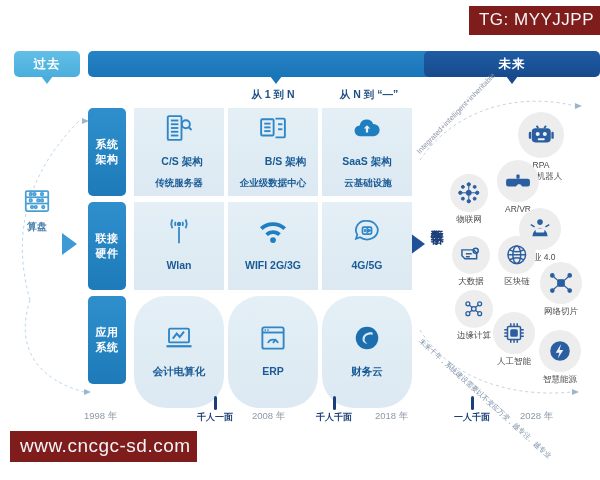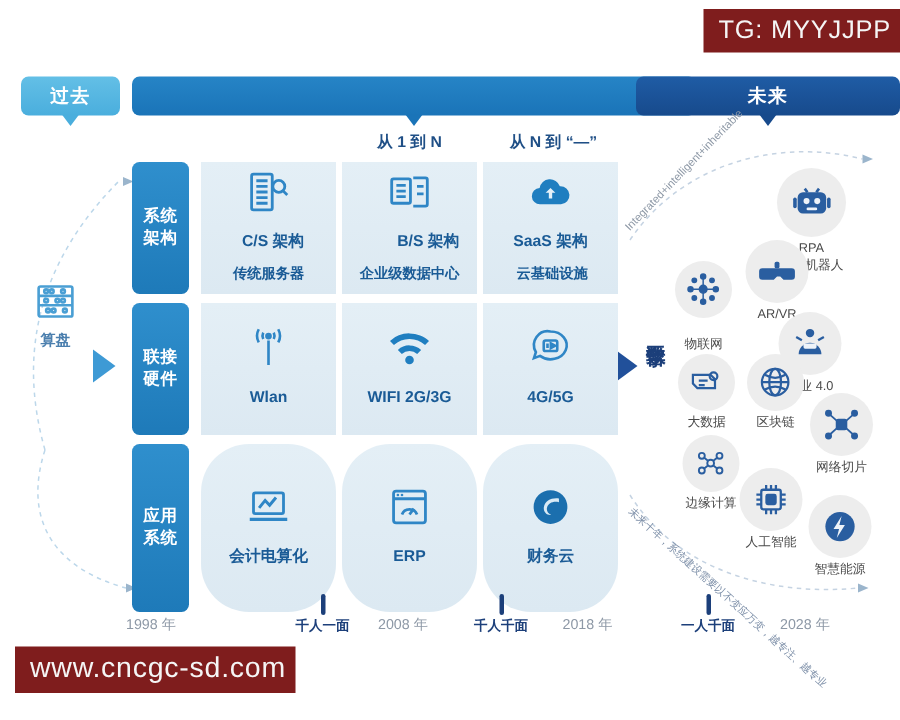--- a/index.html
+++ b/index.html
@@ -58,21 +58,21 @@
 
   .rowlabel {
     position:absolute; left: 0; width: 38px;
     border-radius: 5px;
     color:#fff; font-size: 11px; font-weight:bold;
     display:flex; flex-direction:column; align-items:center; justify-content:center;
     line-height: 1.35; letter-spacing:.5px;
   }
   #rl-0 { top: 2px;   height: 88px; background: linear-gradient(180deg,#2f8fcd,#1e7ab9); }
   #rl-1 { top: 96px;  height: 88px; background: linear-gradient(180deg,#2f8fcd,#1e7ab9); }
-  #rl-2 { top: 190px; height: 112px; background: linear-gradient(180deg,#2f8fcd,#1e7ab9); }
+  #rl-2 { top: 190px; height: 88px; background: linear-gradient(180deg,#2f8fcd,#1e7ab9); }
 
   .cell {
     position:absolute; width: 90px;
     background: linear-gradient(180deg,#e4eff6,#dce9f2);
     display:flex; flex-direction:column; align-items:center; justify-content:center;
     gap: 7px;
   }
   .cell .ico { width: 34px; height: 30px; display:flex; align-items:center; justify-content:center; }
   .cell .ico svg { width: 30px; height: 30px; }
   .cell .txt { text-align:right; line-height:1.3; }
@@ -359,21 +359,21 @@
   <div class="bub d42" style="left:497px; top:160px;">
     <span class="disc">
       <svg viewBox="0 0 24 24" fill="#2a5ea0" stroke="none">
         <path d="M3 10 h18 a2 2 0 0 1 2 2 v3 a2 2 0 0 1 -2 2 h-5 l-2 -2 h-2 l-2 2 H3 a2 2 0 0 1 -2 -2 v-3 a2 2 0 0 1 2 -2z"></path>
         <rect x="10.5" y="6" width="3" height="4" rx="1"></rect>
       </svg>
     </span>
     <span class="cap">AR/VR</span>
   </div>
 
-  <div class="bub d38" style="left:450px; top:174px;gap:10px;">
+  <div class="bub d38" style="left:450px; top:174px;">
     <span class="disc">
       <svg viewBox="0 0 24 24" fill="#2a5ea0" stroke="#2a5ea0" stroke-width="1">
         <circle cx="12" cy="12" r="2.6"></circle>
         <circle cx="12" cy="3.4" r="1.7"></circle>
           <circle cx="12" cy="20.6" r="1.7"></circle>
         <circle cx="3.4" cy="12" r="1.7"></circle>
           <circle cx="20.6" cy="12" r="1.7"></circle>
         <circle cx="6" cy="6" r="1.5"></circle>
           <circle cx="18" cy="6" r="1.5"></circle>
         <circle cx="6" cy="18" r="1.5"></circle>

